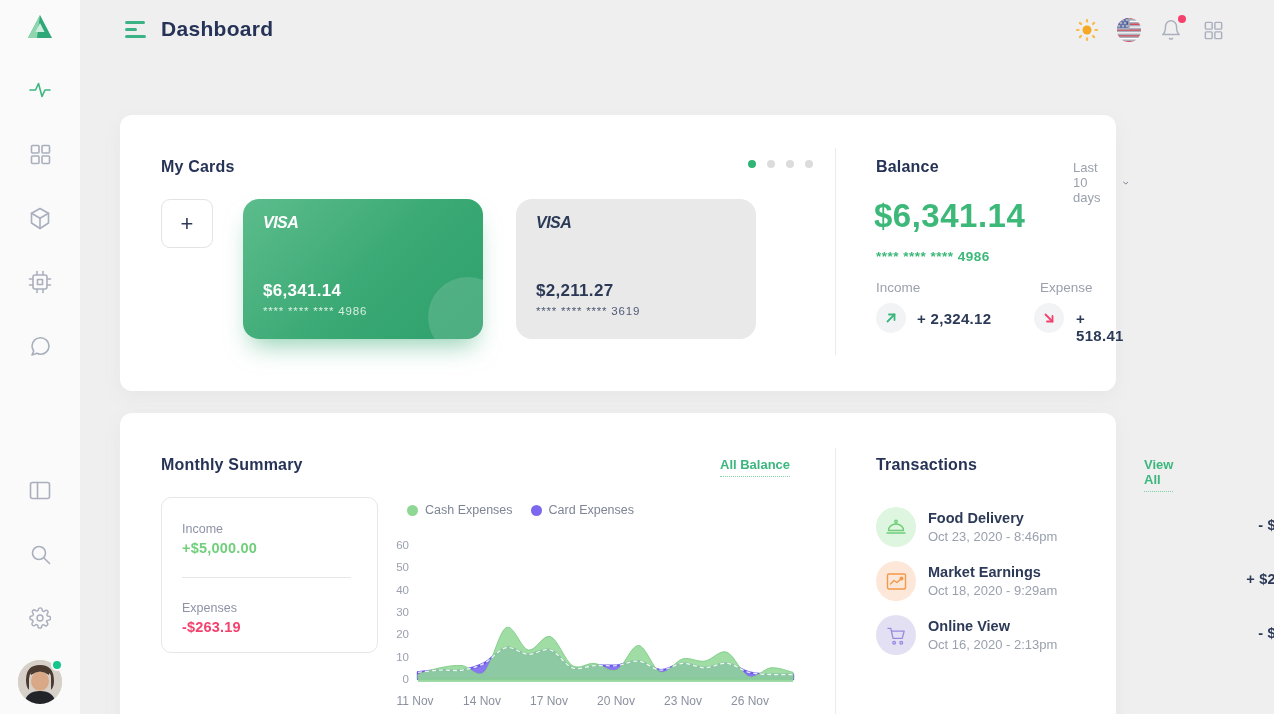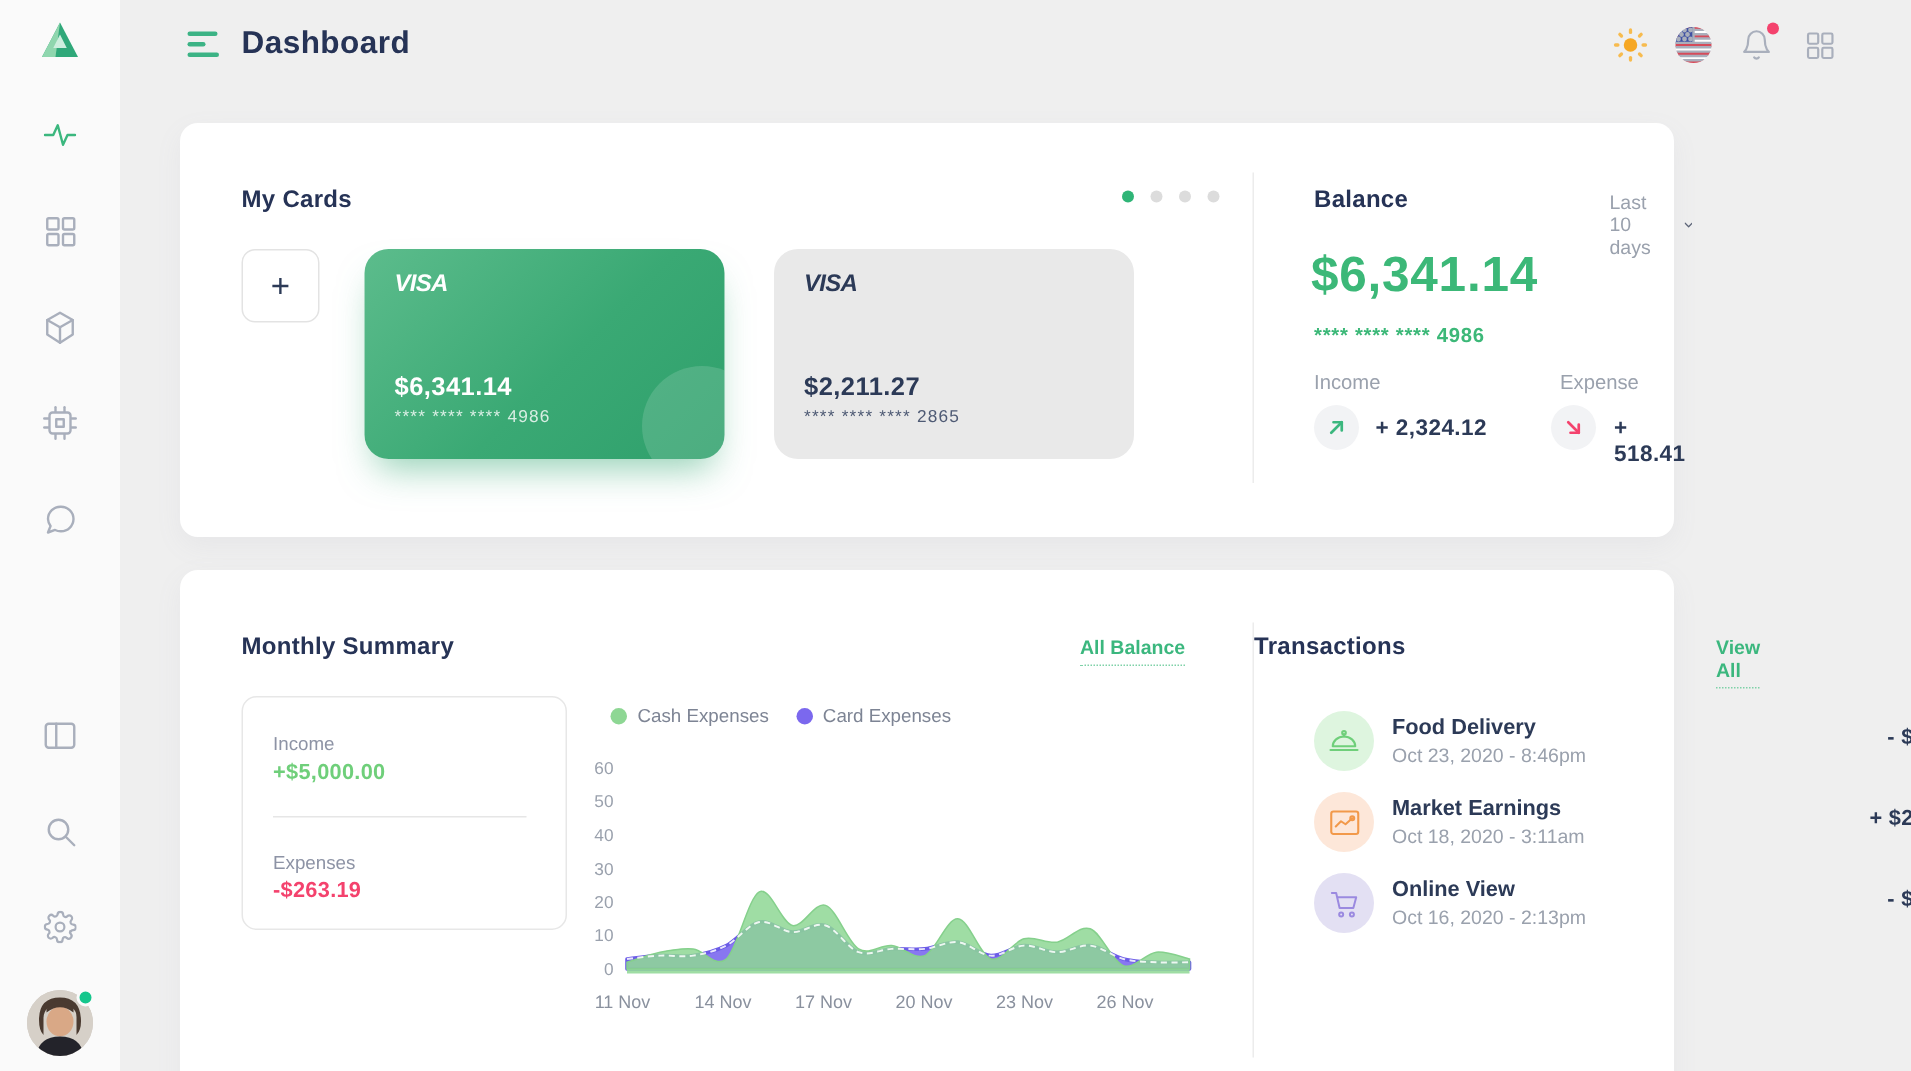--- a/index.html
+++ b/index.html
@@ -21,21 +21,21 @@
   .hamburger { position:absolute; left:125px; top:21px; width:24px; height:18px; cursor:pointer; }
   .hamburger span { position:absolute; left:0; height:3px; border-radius:2px; background:#3cb385; }
   .hamburger span:nth-child(1){ top:0; width:20px; }
   .hamburger span:nth-child(2){ top:7px; width:12px; }
   .hamburger span:nth-child(3){ top:14px; width:21px; }
   .hdr-icon { position:absolute; top:17px; width:26px; height:26px; display:flex; align-items:center; justify-content:center; cursor:pointer; }
   .hdr-icon svg { stroke:#a9afbc; fill:none; stroke-width:1.6; stroke-linecap:round; stroke-linejoin:round; }
   .bell-dot { position:absolute; right:-2px; top:-2px; width:8px; height:8px; border-radius:50%; background:#f4426d; }
 
   
-  .panel { position:absolute; left:120px; width:996px; background:#ffffff; border-radius:12px; box-shadow:0 6px 18px rgba(140,145,160,0.08); }
+  .panel { position:absolute; left:120px; width:996px; background:#ffffff; border-radius:12px; box-shadow:0 6px 18px rgba(140,145,160,0.08);margin-top:33px; }
   .panel-1 { top:82px; height:276px; }
   .panel-2 { top:380px; height:372px; }
   .v-divider { position:absolute; left:715px; width:1px; background:#ececec; }
   .panel-title { position:absolute; font-size:16px; font-weight:bold; color:#263356; letter-spacing:0.2px; }
   .green-link { position:absolute; font-size:13px; font-weight:bold; color:#3bb77e; padding-bottom:4px; border-bottom:1.5px dotted #7fd1a8; cursor:pointer; }
 
   
   .dots { position:absolute; left:628px; top:45px; display:flex; gap:11px; }
   .dot { width:8px; height:8px; border-radius:50%; background:#dcdcdc; cursor:pointer; }
   .dot.active { background:#2fb577; }
@@ -255,21 +255,21 @@
   <div class="credit-card cc-green">
     <div class="cc-brand">VISA</div>
     <div class="cc-amount">$6,341.14</div>
     <div class="cc-number">**** **** **** 4986</div>
     <div class="cc-circle"></div>
   </div>
 
   <div class="credit-card cc-gray">
     <div class="cc-brand">VISA</div>
     <div class="cc-amount">$2,211.27</div>
-    <div class="cc-number">**** **** **** 2865</div>
+    <div class="cc-number">**** **** **** 3619</div>
   </div>
 
   <div class="panel-title" style="left:756px; top:43px">Balance</div>
   <div class="balance-filter">
     <span class="flabel">Last 10 days</span>
     <svg width="12" height="8" viewBox="0 0 12 8">
       <polyline points="1,1.5 6,6.5 11,1.5" fill="none" stroke="#5d6578" stroke-width="1.8" stroke-linecap="round" stroke-linejoin="round"></polyline>
     </svg>
   </div>
   <div class="balance-amount">$6,341.14</div>
@@ -331,21 +331,21 @@
         <rect x="33" y="151" width="375" height="3" fill="#8ed794" fill-opacity="0.85"></rect>
         <text x="30" y="177" text-anchor="middle" font-size="12" fill="#8a919e">11 Nov</text>
         <text x="97" y="177" text-anchor="middle" font-size="12" fill="#8a919e">14 Nov</text>
         <text x="164" y="177" text-anchor="middle" font-size="12" fill="#8a919e">17 Nov</text>
         <text x="231" y="177" text-anchor="middle" font-size="12" fill="#8a919e">20 Nov</text>
         <text x="298" y="177" text-anchor="middle" font-size="12" fill="#8a919e">23 Nov</text>
         <text x="365" y="177" text-anchor="middle" font-size="12" fill="#8a919e">26 Nov</text>
       </svg>
   </div>
 
-  <div class="panel-title" style="left:716px; top:43px">Transactions</div>
+  <div class="panel-title" style="left:756px; top:43px">Transactions</div>
   <div class="green-link" style="left:1024px; top:44px">View All</div>
 
   <div class="tx-row" style="top:94px">
     <div class="tx-icon" style="background:#def5df">
       <svg width="22" height="20" viewBox="0 0 22 20" stroke="#6fcf7a">
         <path d="M3.5 13.5 a7.5 6.5 0 0 1 15 0z"></path>
         <line x1="2" y1="16" x2="20" y2="16"></line>
         <line x1="11" y1="7" x2="11" y2="5.5"></line>
         <circle cx="11" cy="4.5" r="1.2"></circle>
       </svg>
@@ -357,21 +357,21 @@
 
   <div class="tx-row" style="top:148px">
     <div class="tx-icon" style="background:#fde7d9">
       <svg width="21" height="19" viewBox="0 0 21 19" stroke="#f2994a">
         <rect x="1.5" y="2" width="18" height="15" rx="1.5"></rect>
         <polyline points="4.5,12 8,8.5 11,10.5 15.5,6.5"></polyline>
         <circle cx="15.5" cy="6.5" r="1.3"></circle>
       </svg>
     </div>
     <div class="tx-name">Market Earnings</div>
-    <div class="tx-date">Oct 18, 2020 - 3:11am</div>
+    <div class="tx-date">Oct 18, 2020 - 9:29am</div>
     <div class="tx-amount">+ $263.39</div>
   </div>
 
   <div class="tx-row" style="top:202px">
     <div class="tx-icon" style="background:#e3e0f3">
       <svg width="21" height="21" viewBox="0 0 22 22" stroke="#9b8ae0">
         <circle cx="8.5" cy="18.5" r="1.4"></circle>
           <circle cx="16" cy="18.5" r="1.4"></circle>
         <path d="M2 3.5 h3 l2.4 10.5 h9.6 l2-7.5 H6"></path>
       </svg>

